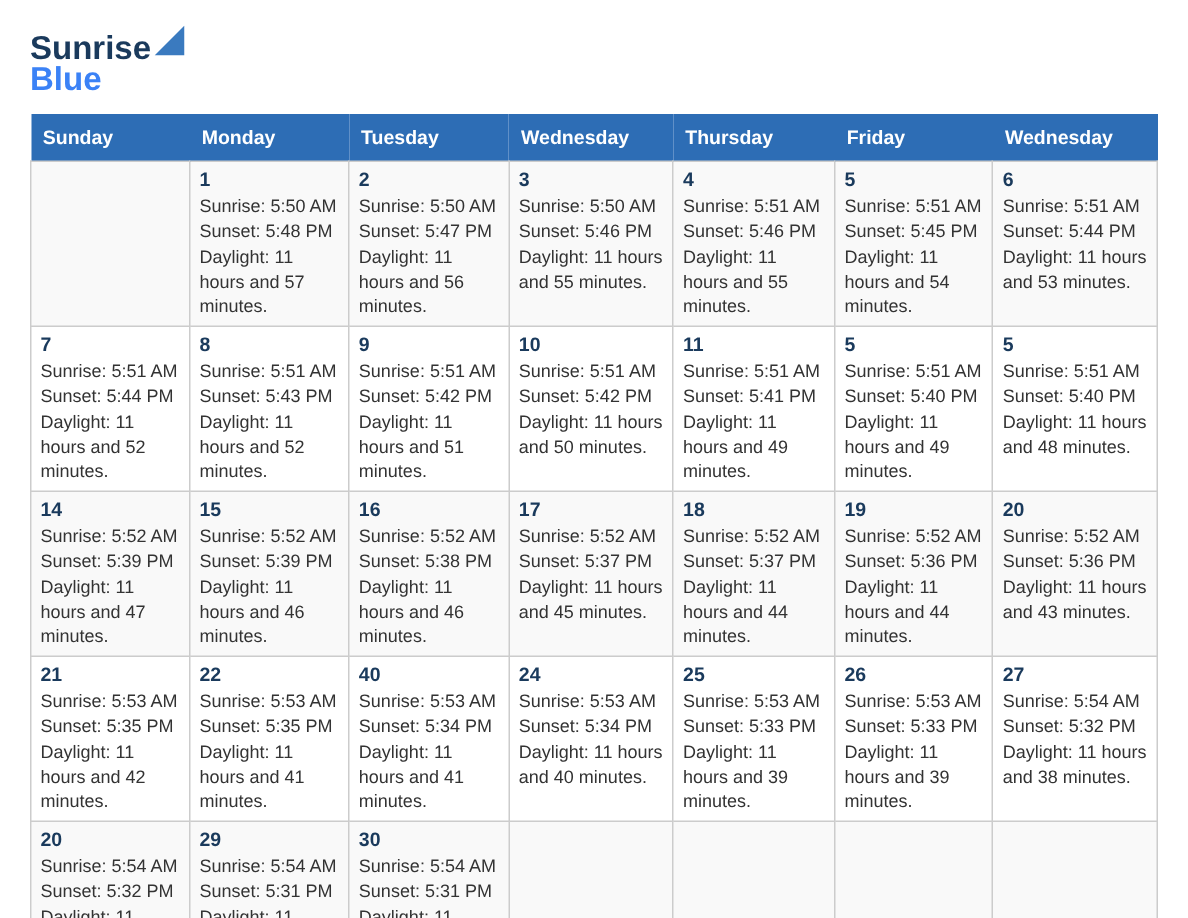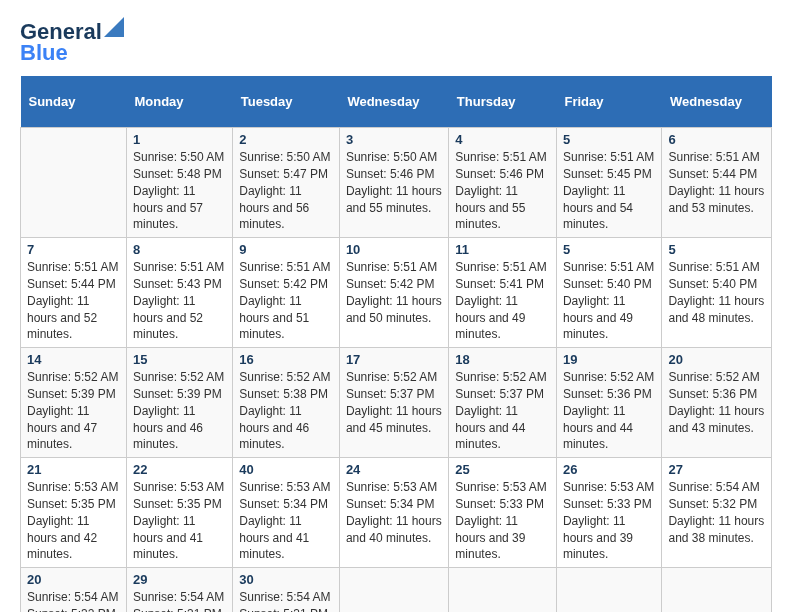--- a/index.html
+++ b/index.html
@@ -42,21 +42,21 @@
       color: #333;
     }
     table {
       width: 100%;
       border-collapse: collapse;
       font-size: 11px;
     }
     th {
       background-color: #2d6db5;
       color: #fff;
-      padding: 18px 8px;
+      padding: 8px 8px;
       text-align: left;
       font-size: 13px;
       font-weight: bold;
     }
     td {
       border: 1px solid #ccc;
       padding: 4px 6px;
       vertical-align: top;
       width: 113px;
       height: 80px;
@@ -86,21 +86,21 @@
     th:first-child { border-radius: 0; }
   </style>
 </head>
 <body>
 
 <div class="header-section">
   <div class="logo">
     <div>
       <div style="display:flex; align-items:center;">
         <span class="logo-text">
-          <span style="color:#1a3a5c;">General</span>
+          <span style="color:#1a3a5c;">Sunrise</span>
         </span>
         <svg width="20" height="20" viewBox="0 0 20 20" style="margin-left:2px; margin-top:-10px;">
           <polygon points="0,20 20,0 20,20" fill="#3a7abf"></polygon>
         </svg>
       </div>
       <div style="display:flex; align-items:center; margin-top:-4px;">
         <span style="color:#3b82f6; font-size:22px; font-weight:bold;">Blue</span>
       </div>
     </div>
   </div>

